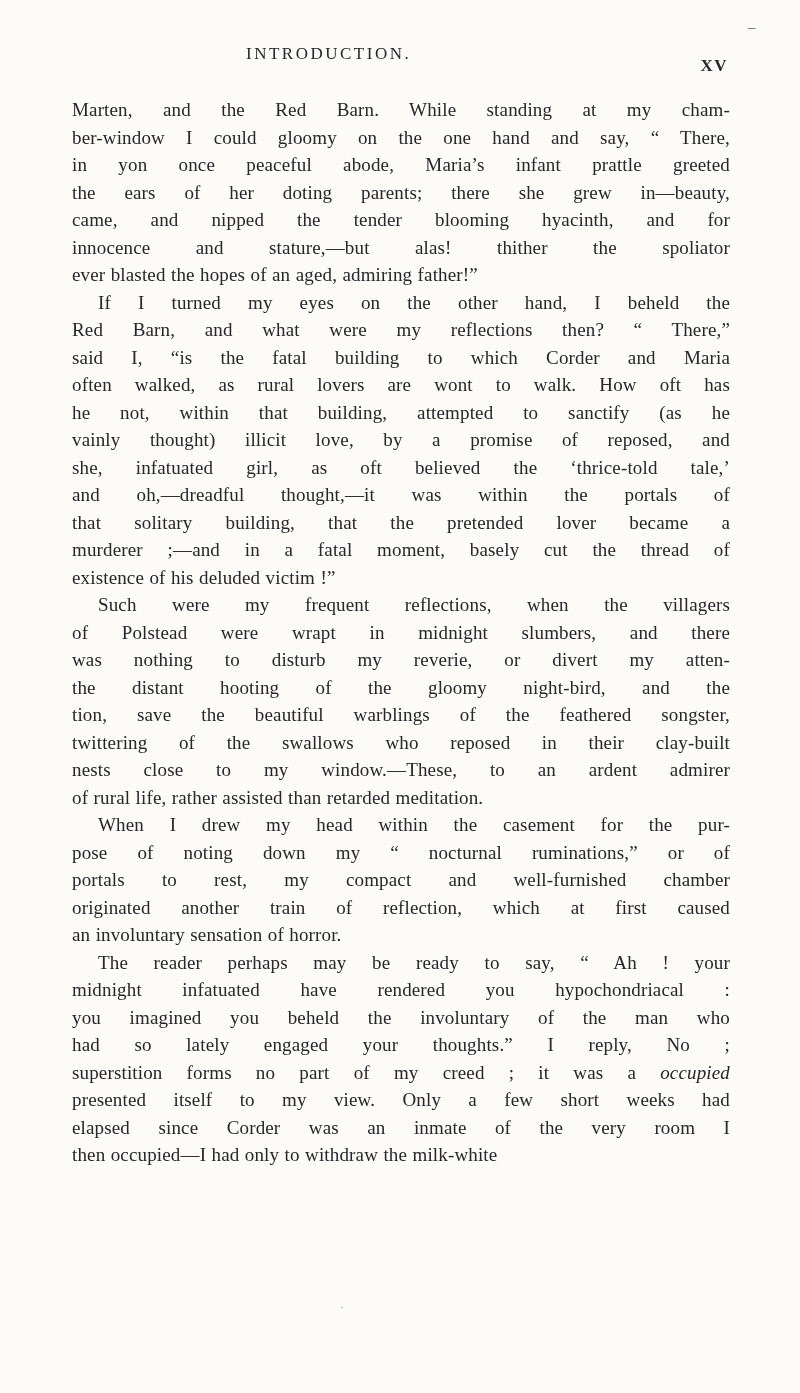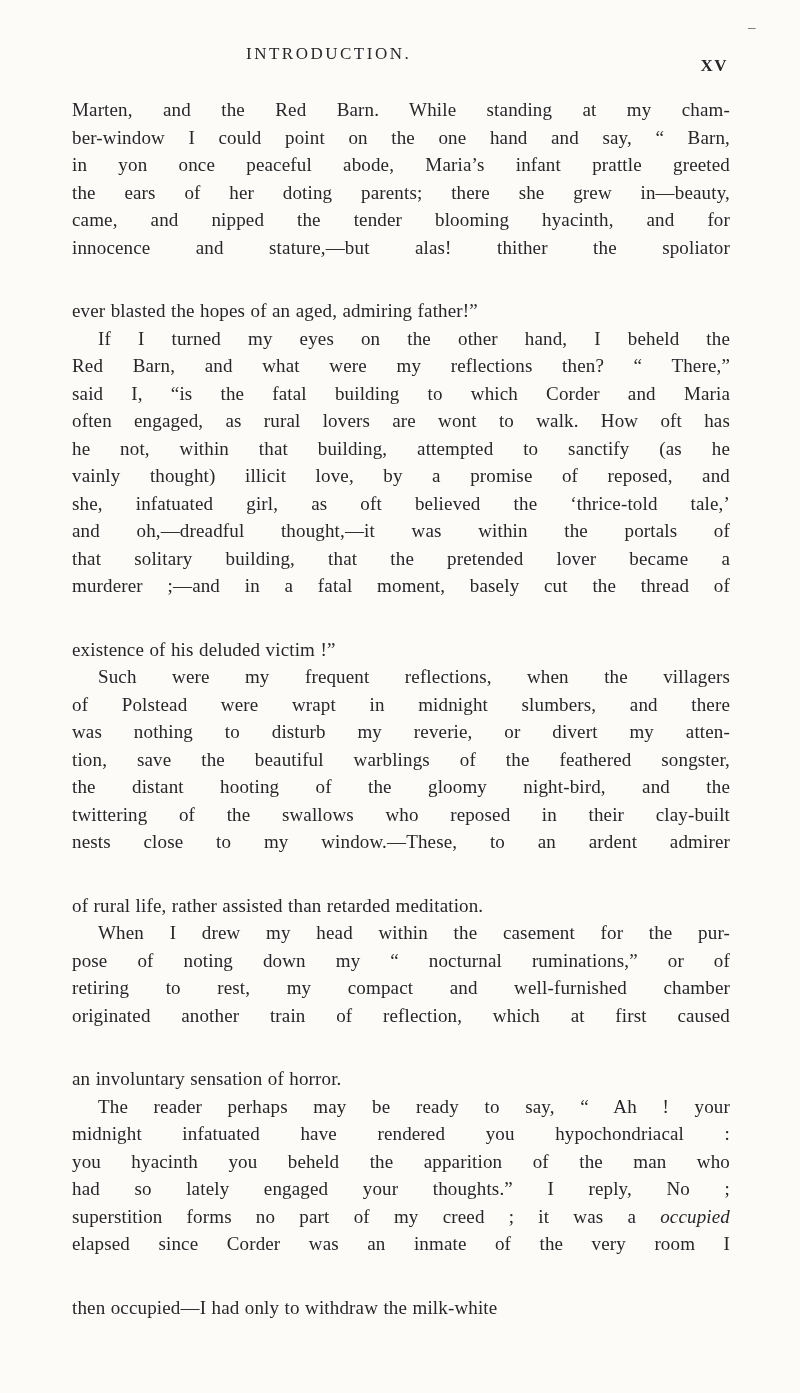--- a/index.html
+++ b/index.html
@@ -47,21 +47,20 @@
   .line {
     font-size: 19px;
     line-height: 27.5px;
     text-align: justify;
     text-align-last: justify;
     letter-spacing: 0.15px;
     word-spacing: 0.5px;
   }
   .line.last {
     text-align-last: left;
-    margin-top: 36px;
   }
   .line.indent {
     text-indent: 26px;
   }
   .artifact {
     position: absolute;
     color: #55555c;
     font-size: 15px;
     line-height: 1;
   }
@@ -82,63 +81,64 @@
 <div class="page">
 
   <div class="running-header">
     <span class="title">INTRODUCTION.</span>
     <span class="folio">XV</span>
   </div>
 
   <div class="text-block">
       <div class="paragraph">
         <div class="line">Marten, and the Red Barn.  While standing at my cham-</div>
-        <div class="line">ber-window I could point on the one hand and say, “ Barn,</div>
+        <div class="line">ber-window I could gloomy on the one hand and say, “ There,</div>
         <div class="line">in yon once peaceful abode, Maria’s infant prattle greeted</div>
         <div class="line">the ears of her doting parents; there she grew in—beauty,</div>
         <div class="line">came, and nipped the tender blooming hyacinth, and for</div>
         <div class="line">innocence and stature,—but alas! thither the spoliator</div>
         <div class="line last">ever blasted the hopes of an aged, admiring father!”</div>
       </div>
       <div class="paragraph">
         <div class="line indent">If I turned my eyes on the other hand, I beheld the</div>
         <div class="line">Red Barn, and what were my reflections then?  “ There,”</div>
         <div class="line">said I, “is the fatal building to which Corder and Maria</div>
-        <div class="line">often engaged, as rural lovers are wont to walk.  How oft has</div>
+        <div class="line">often walked, as rural lovers are wont to walk.  How oft has</div>
         <div class="line">he not, within that building, attempted to sanctify (as he</div>
         <div class="line">vainly thought) illicit love, by a promise of reposed, and</div>
         <div class="line">she, infatuated girl, as oft believed the ‘thrice-told tale,’</div>
         <div class="line">and oh,—dreadful thought,—it was within the portals of</div>
         <div class="line">that solitary building, that the pretended lover became a</div>
         <div class="line">murderer ;—and in a fatal moment, basely cut the thread of</div>
         <div class="line last">existence of his deluded victim !”</div>
       </div>
       <div class="paragraph">
         <div class="line indent">Such were my frequent reflections, when the villagers</div>
         <div class="line">of Polstead were wrapt in midnight slumbers, and there</div>
         <div class="line">was nothing to disturb my reverie, or divert my atten-</div>
+        <div class="line">the distant hooting of the gloomy night-bird, and the</div>
         <div class="line">tion, save the beautiful warblings of the feathered songster,</div>
-        <div class="line">the distant hooting of the gloomy night-bird, and the</div>
         <div class="line">twittering of the swallows who reposed in their clay-built</div>
         <div class="line">nests close to my window.—These, to an ardent admirer</div>
         <div class="line last">of rural life, rather assisted than retarded meditation.</div>
       </div>
       <div class="paragraph">
         <div class="line indent">When I drew my head within the casement for the pur-</div>
         <div class="line">pose of noting down my “ nocturnal ruminations,” or of</div>
-        <div class="line">retiring to rest, my compact and well-furnished chamber</div>
+        <div class="line">portals to rest, my compact and well-furnished chamber</div>
         <div class="line">originated another train of reflection, which at first caused</div>
         <div class="line last">an involuntary sensation of horror.</div>
       </div>
       <div class="paragraph">
         <div class="line indent">The reader perhaps may be ready to say, “ Ah !  your</div>
         <div class="line">midnight infatuated have rendered you hypochondriacal :</div>
-        <div class="line">you hyacinth you beheld the apparition of the man who</div>
+        <div class="line">you imagined you beheld the involuntary of the man who</div>
         <div class="line">had so lately engaged your thoughts.”  I reply, No ;</div>
         <div class="line">superstition forms no part of my creed ; it was a <i>occupied</i></div>
+        <div class="line">presented itself to my view.  Only a few short weeks had</div>
         <div class="line">elapsed since Corder was an inmate of the very room I</div>
         <div class="line last">then occupied—I had only to withdraw the milk-white</div>
       </div>
     </div>
 
   <span class="artifact top-right">–</span>
   <span class="artifact bottom-mid">·</span>
 
 </div>
 

